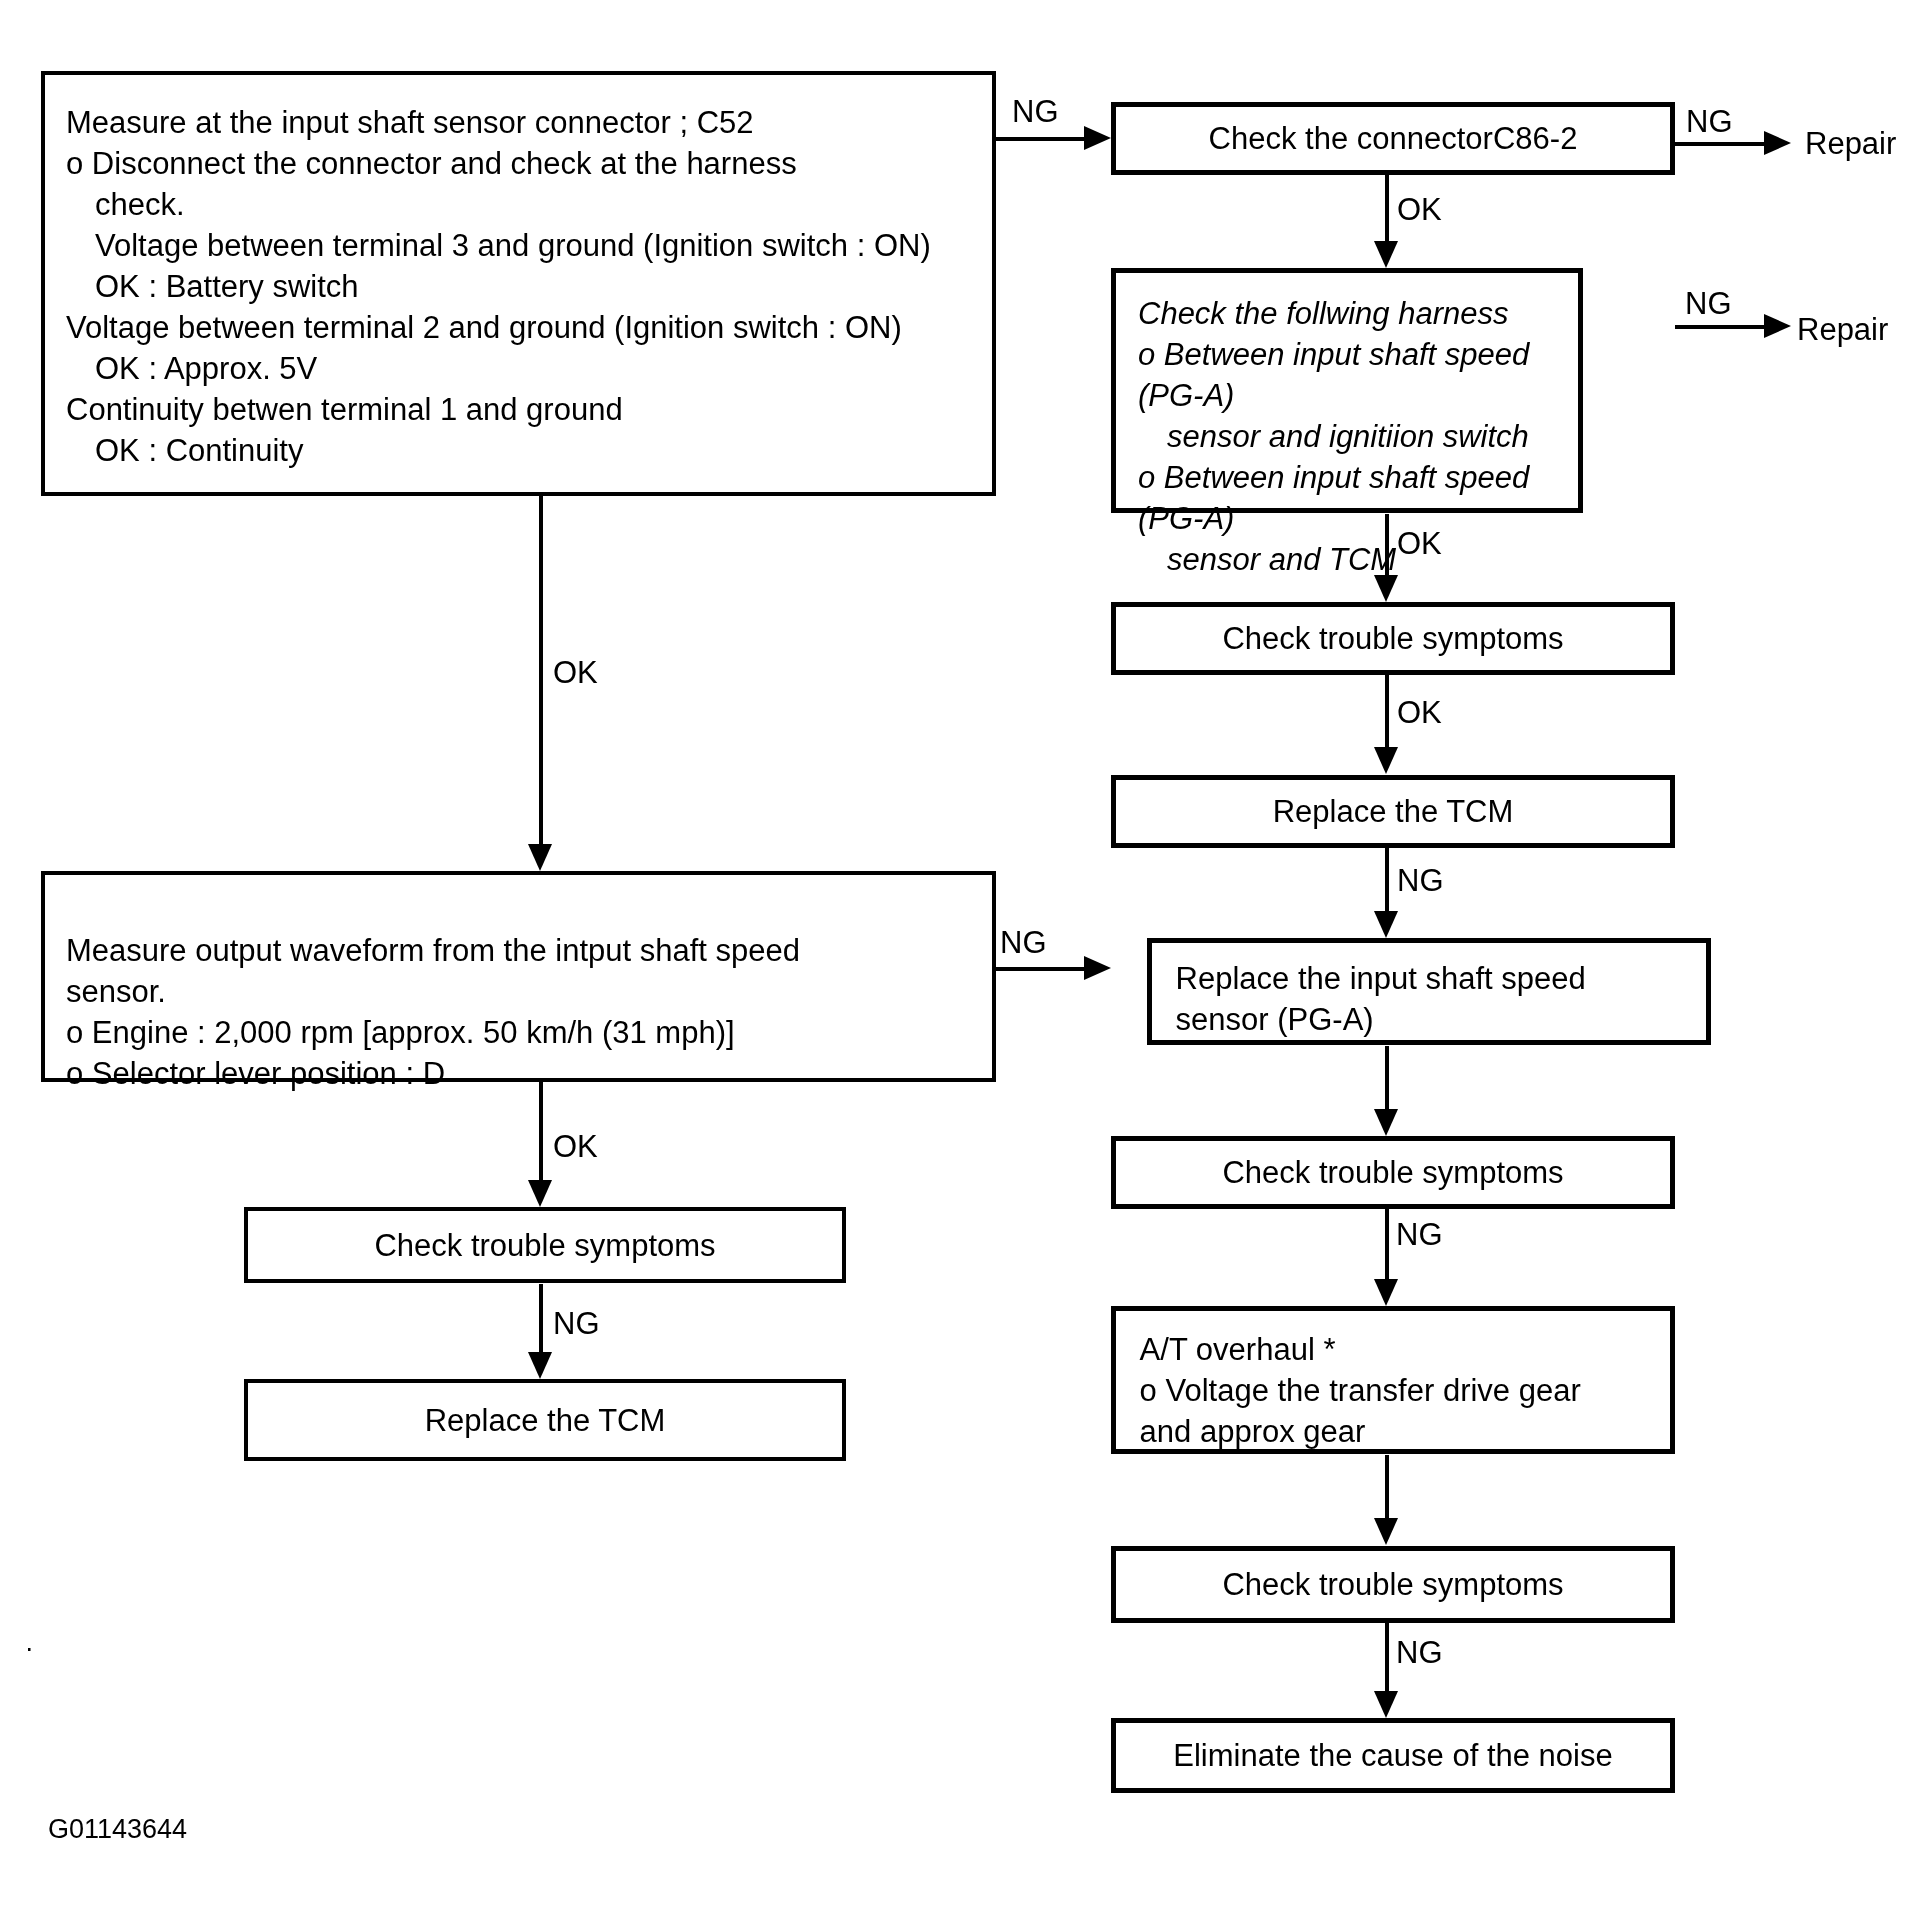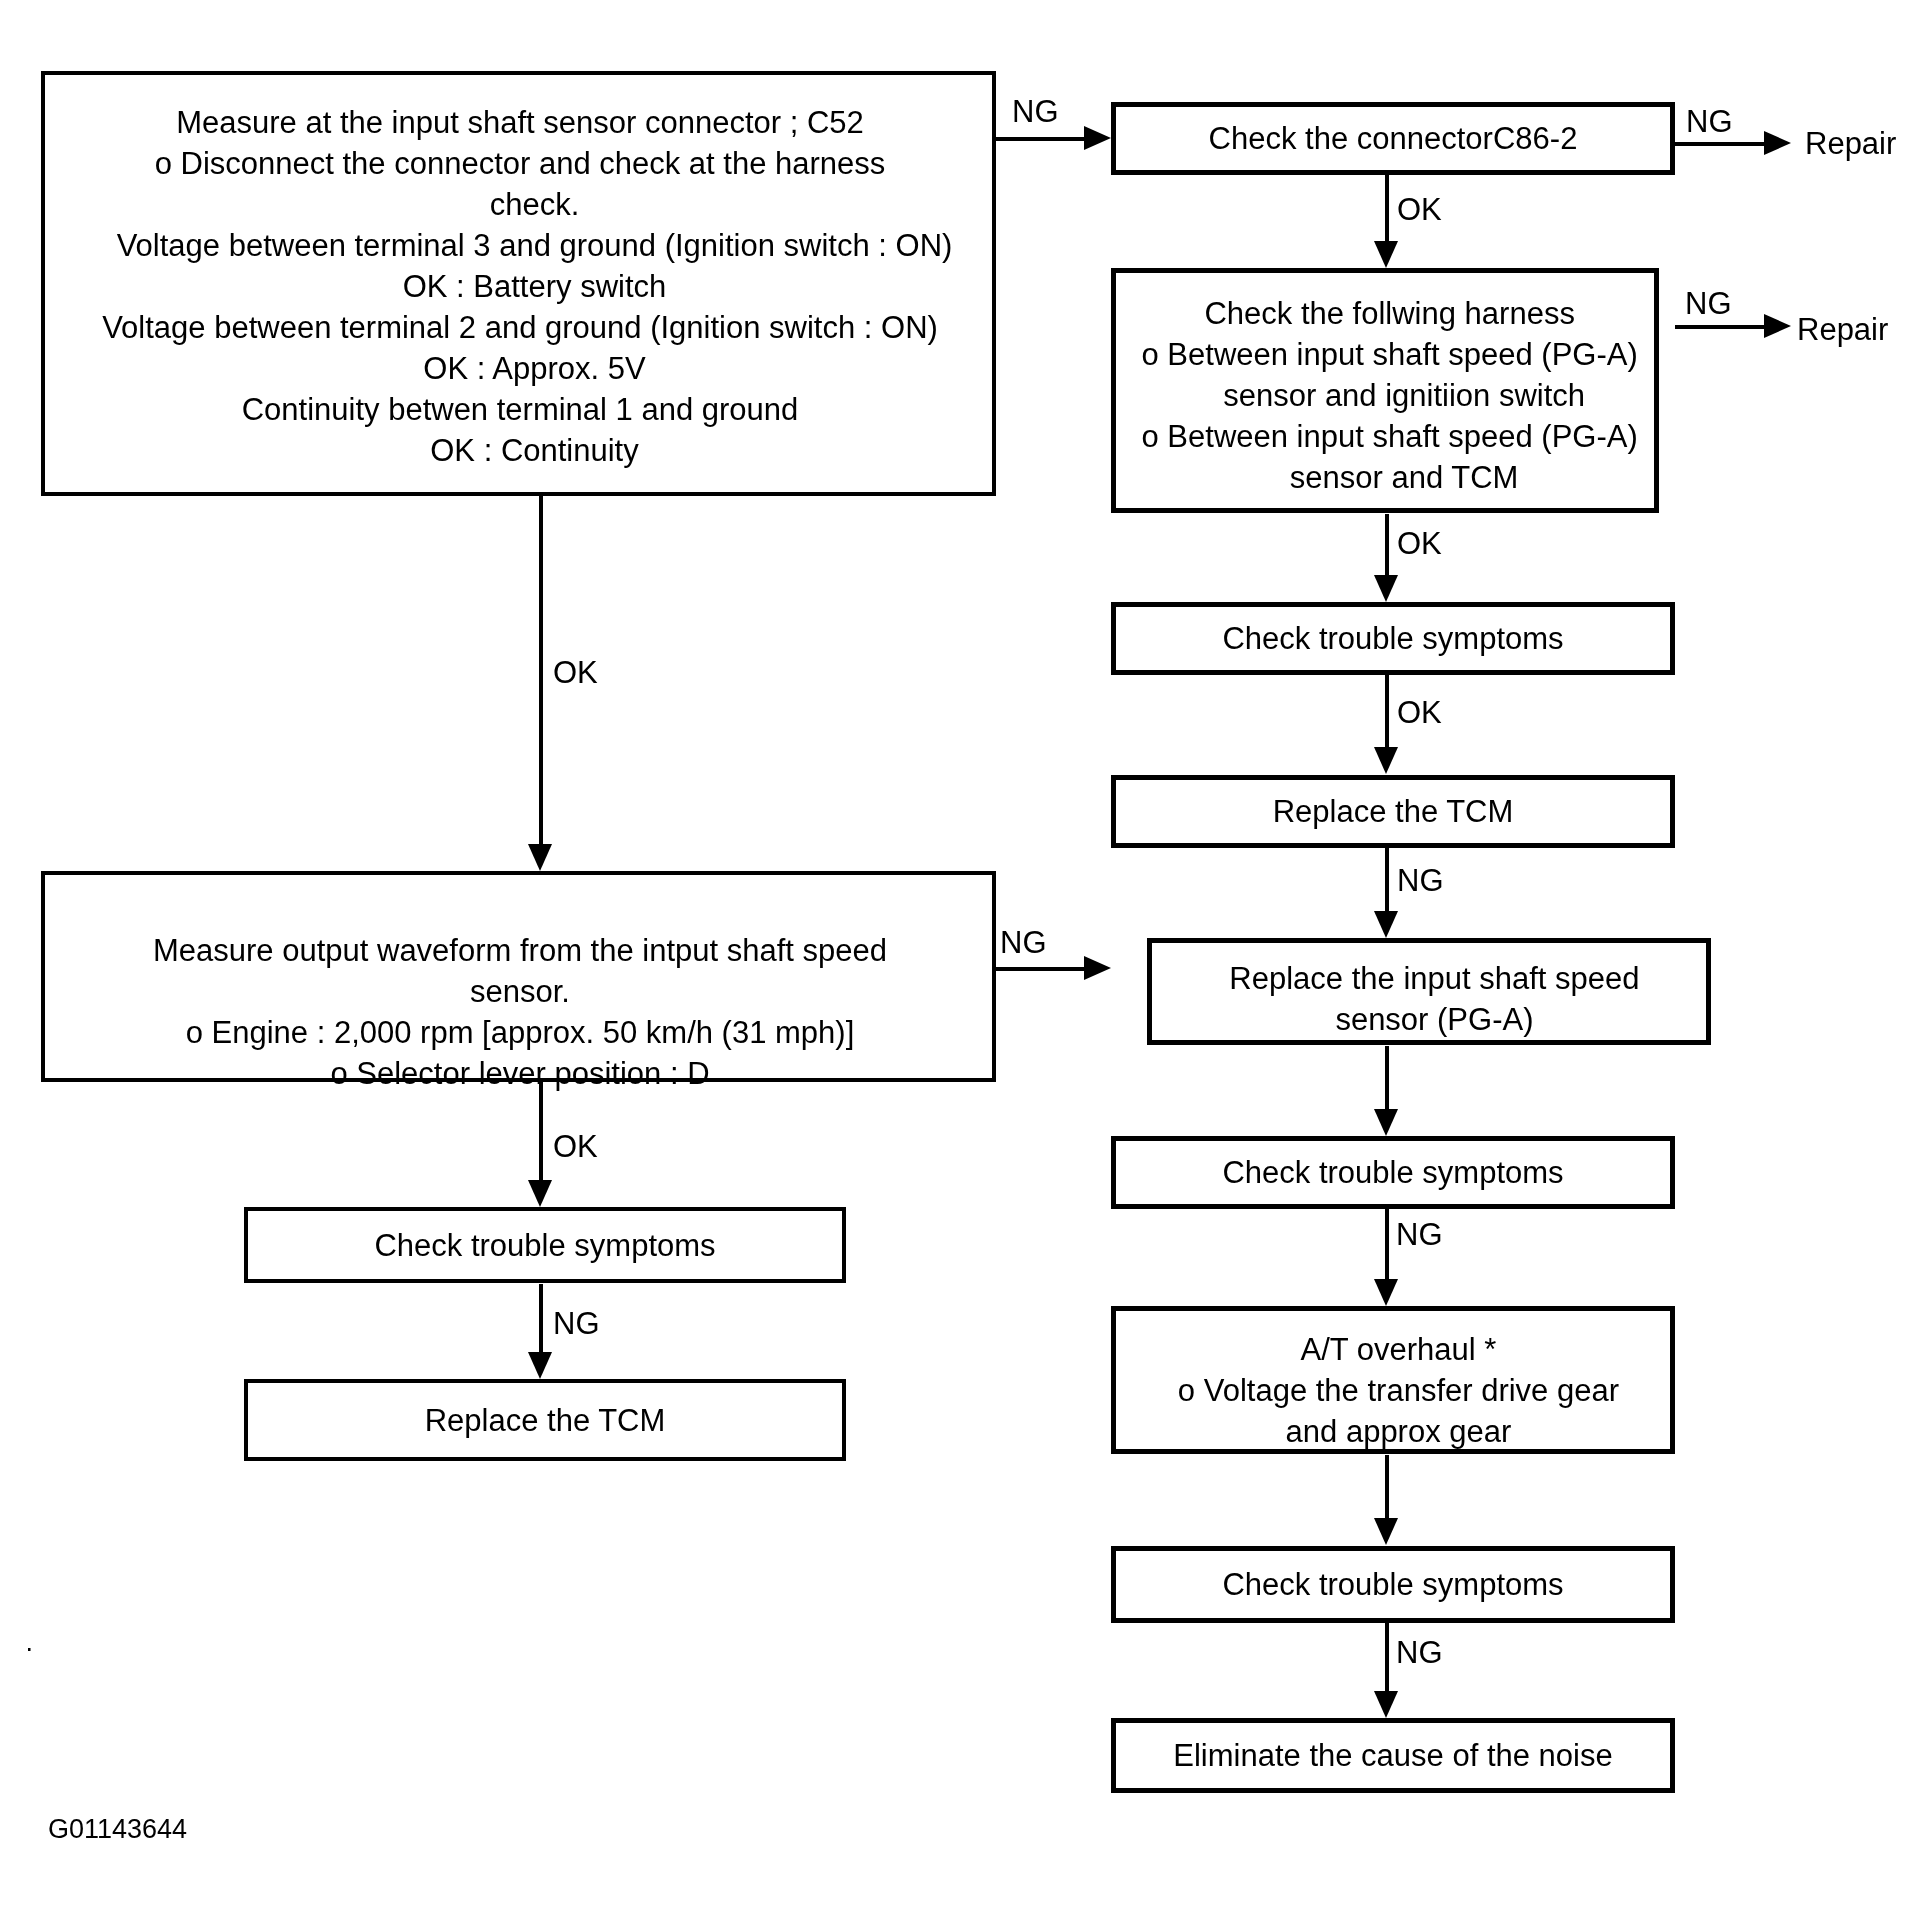--- a/index.html
+++ b/index.html
@@ -1,20 +1,20 @@
 <!DOCTYPE html>
 <html style="font-size:14.5px"><head>
 <meta charset="utf-8">
 <style>
   html,body{margin:0;padding:0;background:#fff;}
   #canvas{
     position:relative;width:1929px;height:1913px;background:#ffffff;
     font-family:"Liberation Sans", sans-serif;color:#000;overflow:hidden;
   }
-  .box{position:absolute;background:#fff;border:4.5px solid #000;box-sizing:border-box;text-align:center;}
+  .box{position:absolute;background:#fff;border:4.5px solid #000;box-sizing:border-box;}
   .box.rt{border-width:5.5px;}
   .txt{font-size:31px;line-height:41px;color:#000;}
   .pad{padding:27px 18px 0 21px;}
   .ind{margin-left:29px;}
   .center{display:flex;align-items:center;justify-content:center;text-align:center;}
   .vline{position:absolute;width:3.6px;background:#000;}
   .hline{position:absolute;height:3.6px;background:#000;}
   .varr{position:absolute;width:0;height:0;border-left:12.7px solid transparent;
         border-right:12.7px solid transparent;border-top:27px solid #000;}
   .harr{position:absolute;width:0;height:0;border-top:12.7px solid transparent;
@@ -84,21 +84,21 @@
 
   <div class="hline" style="left:1675px;top:142px;width:91px;"></div>
   <div class="harr" style="left:1764px;top:131px;"></div>
   <span class="lbl" style="left:1686px;top:105px;">NG</span>
   <span class="lbl" style="left:1805px;top:127px;">Repair</span>
 
   <div class="vline" style="left:1385px;top:175px;height:68px;"></div>
   <div class="varr" style="left:1374px;top:241px;"></div>
   <span class="lbl" style="left:1397px;top:193px;">OK</span>
 
-  <div class="box rt" style="left:1111px;top:268px;width:548px;height:245px;">
+  <div class="box rt" style="left:1111px;top:268px;width:472px;height:245px;font-style:italic;">
     <div class="txt" style="padding:20px 12.7px 0 22px;">
       <div>Check the follwing harness</div>
       <div>o Between input shaft speed (PG-A)</div>
       <div class="ind">sensor and ignitiion switch</div>
       <div>o Between input shaft speed (PG-A)</div>
       <div class="ind">sensor and TCM</div>
     </div>
   </div>
 
   <div class="hline" style="left:1675px;top:325px;width:91px;"></div>

